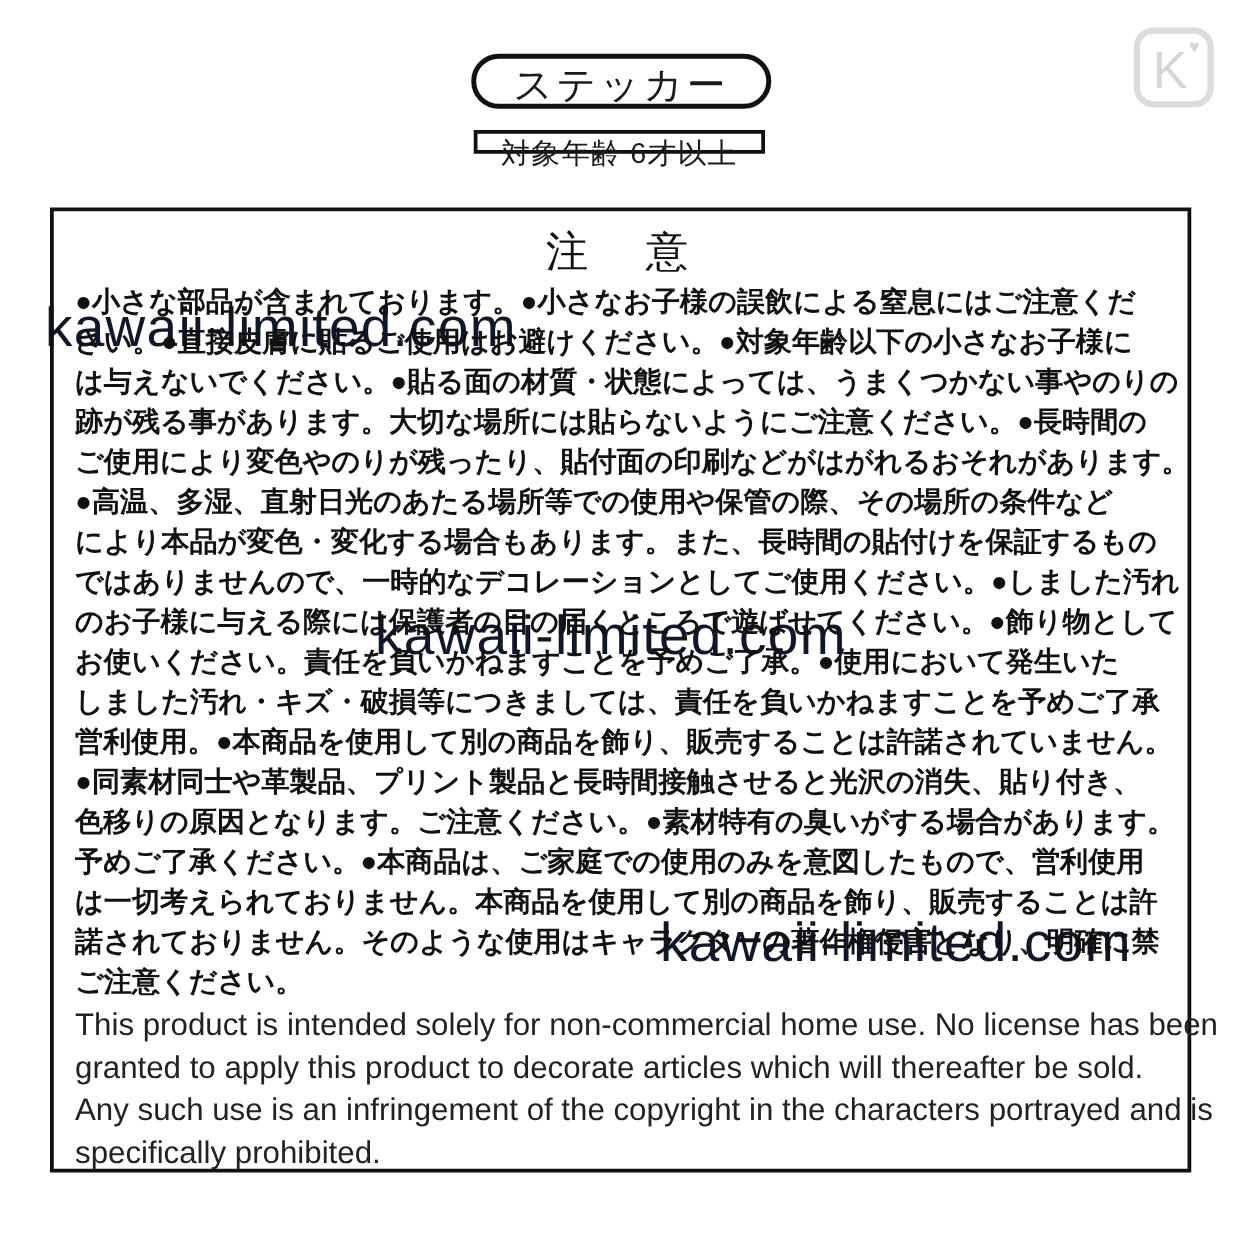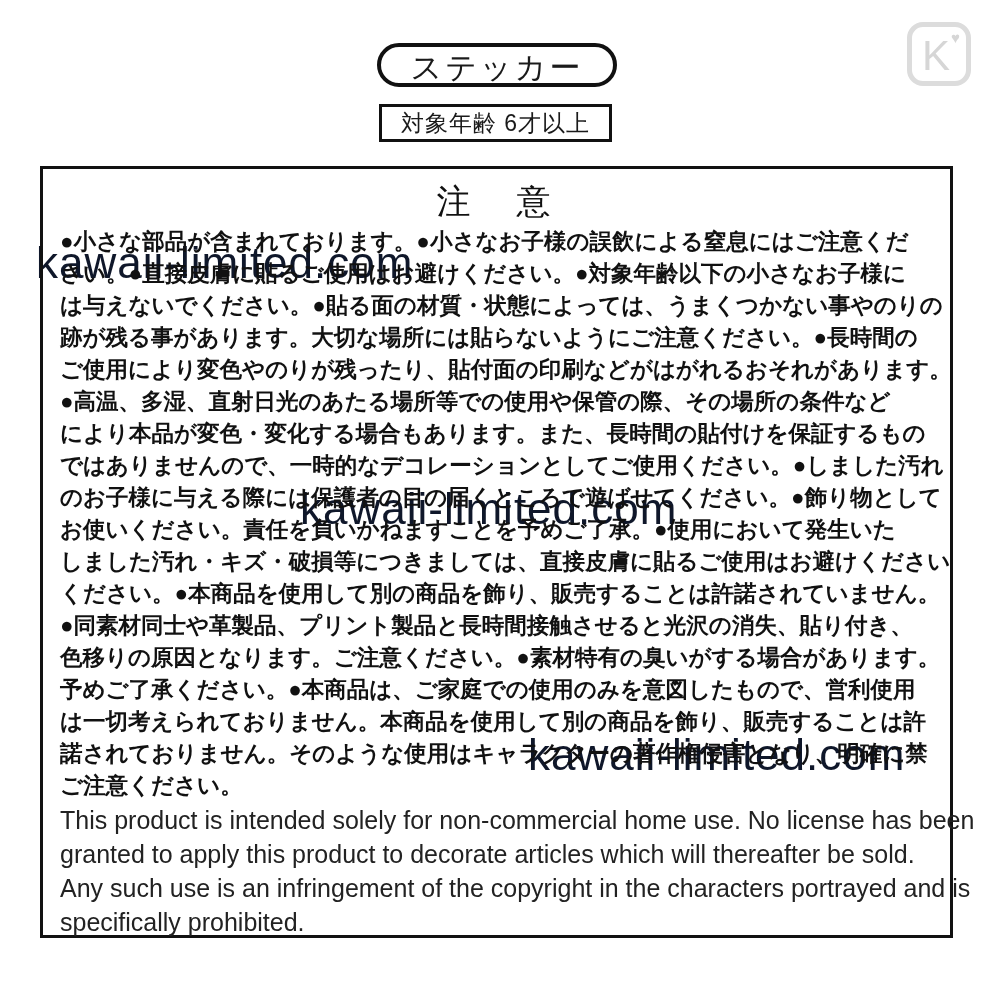--- a/index.html
+++ b/index.html
@@ -53,23 +53,23 @@
     width:240px; height:44px;
     border:4px solid #111;
     border-radius:24px;
     display:flex; justify-content:center;
     font-size:31px; letter-spacing:3px;
     z-index:1; background:transparent;
   }
   .agebox {
     position:absolute;
     left:379px; top:104px;
-    width:233px; height:38px;
+    width:233px; height:19px;
     border:3px solid #111;
-    display:flex; align-items:center; justify-content:center;
+    display:flex; justify-content:center;
     font-size:23px; letter-spacing:1px;
     z-index:1; background:transparent;
   }
 
   
   .cautionbox {
     position:absolute;
     left:40px; top:166px;
     width:913px; height:772px;
     border:3px solid #111;
@@ -132,22 +132,22 @@
       <div>●小さな部品が含まれております。●小さなお子様の誤飲による窒息にはご注意くだ</div>
       <div>さい。●直接皮膚に貼るご使用はお避けください。●対象年齢以下の小さなお子様に</div>
       <div>は与えないでください。●貼る面の材質・状態によっては、うまくつかない事やのりの</div>
       <div>跡が残る事があります。大切な場所には貼らないようにご注意ください。●長時間の</div>
       <div>ご使用により変色やのりが残ったり、貼付面の印刷などがはがれるおそれがあります。</div>
       <div>●高温、多湿、直射日光のあたる場所等での使用や保管の際、その場所の条件など</div>
       <div>により本品が変色・変化する場合もあります。また、長時間の貼付けを保証するもの</div>
       <div>ではありませんので、一時的なデコレーションとしてご使用ください。●しました汚れ</div>
       <div>のお子様に与える際には保護者の目の届くところで遊ばせてください。●飾り物として</div>
       <div>お使いください。責任を負いかねますことを予めご了承。●使用において発生いた</div>
-      <div>しました汚れ・キズ・破損等につきましては、直接皮膚に貼るご使用はお避けください</div>
-      <div>ください。●本商品を使用して別の商品を飾り、販売することは許諾されていません。</div>
+      <div>しました汚れ・キズ・破損等につきましては、責任を負いかねますことを予めご了承</div>
+      <div>営利使用。●本商品を使用して別の商品を飾り、販売することは許諾されていません。</div>
       <div>●同素材同士や革製品、プリント製品と長時間接触させると光沢の消失、貼り付き、</div>
       <div>色移りの原因となります。ご注意ください。●素材特有の臭いがする場合があります。</div>
       <div>予めご了承ください。●本商品は、ご家庭での使用のみを意図したもので、営利使用</div>
       <div>は一切考えられておりません。本商品を使用して別の商品を飾り、販売することは許</div>
       <div>諾されておりません。そのような使用はキャラクターの著作権侵害となり、明確に禁</div>
       <div>ご注意ください。</div>
     </div>
   <div class="en-lines">
       <div>This product is intended solely for non-commercial home use. No license has been</div>
       <div>granted to apply this product to decorate articles which will thereafter be sold.</div>

